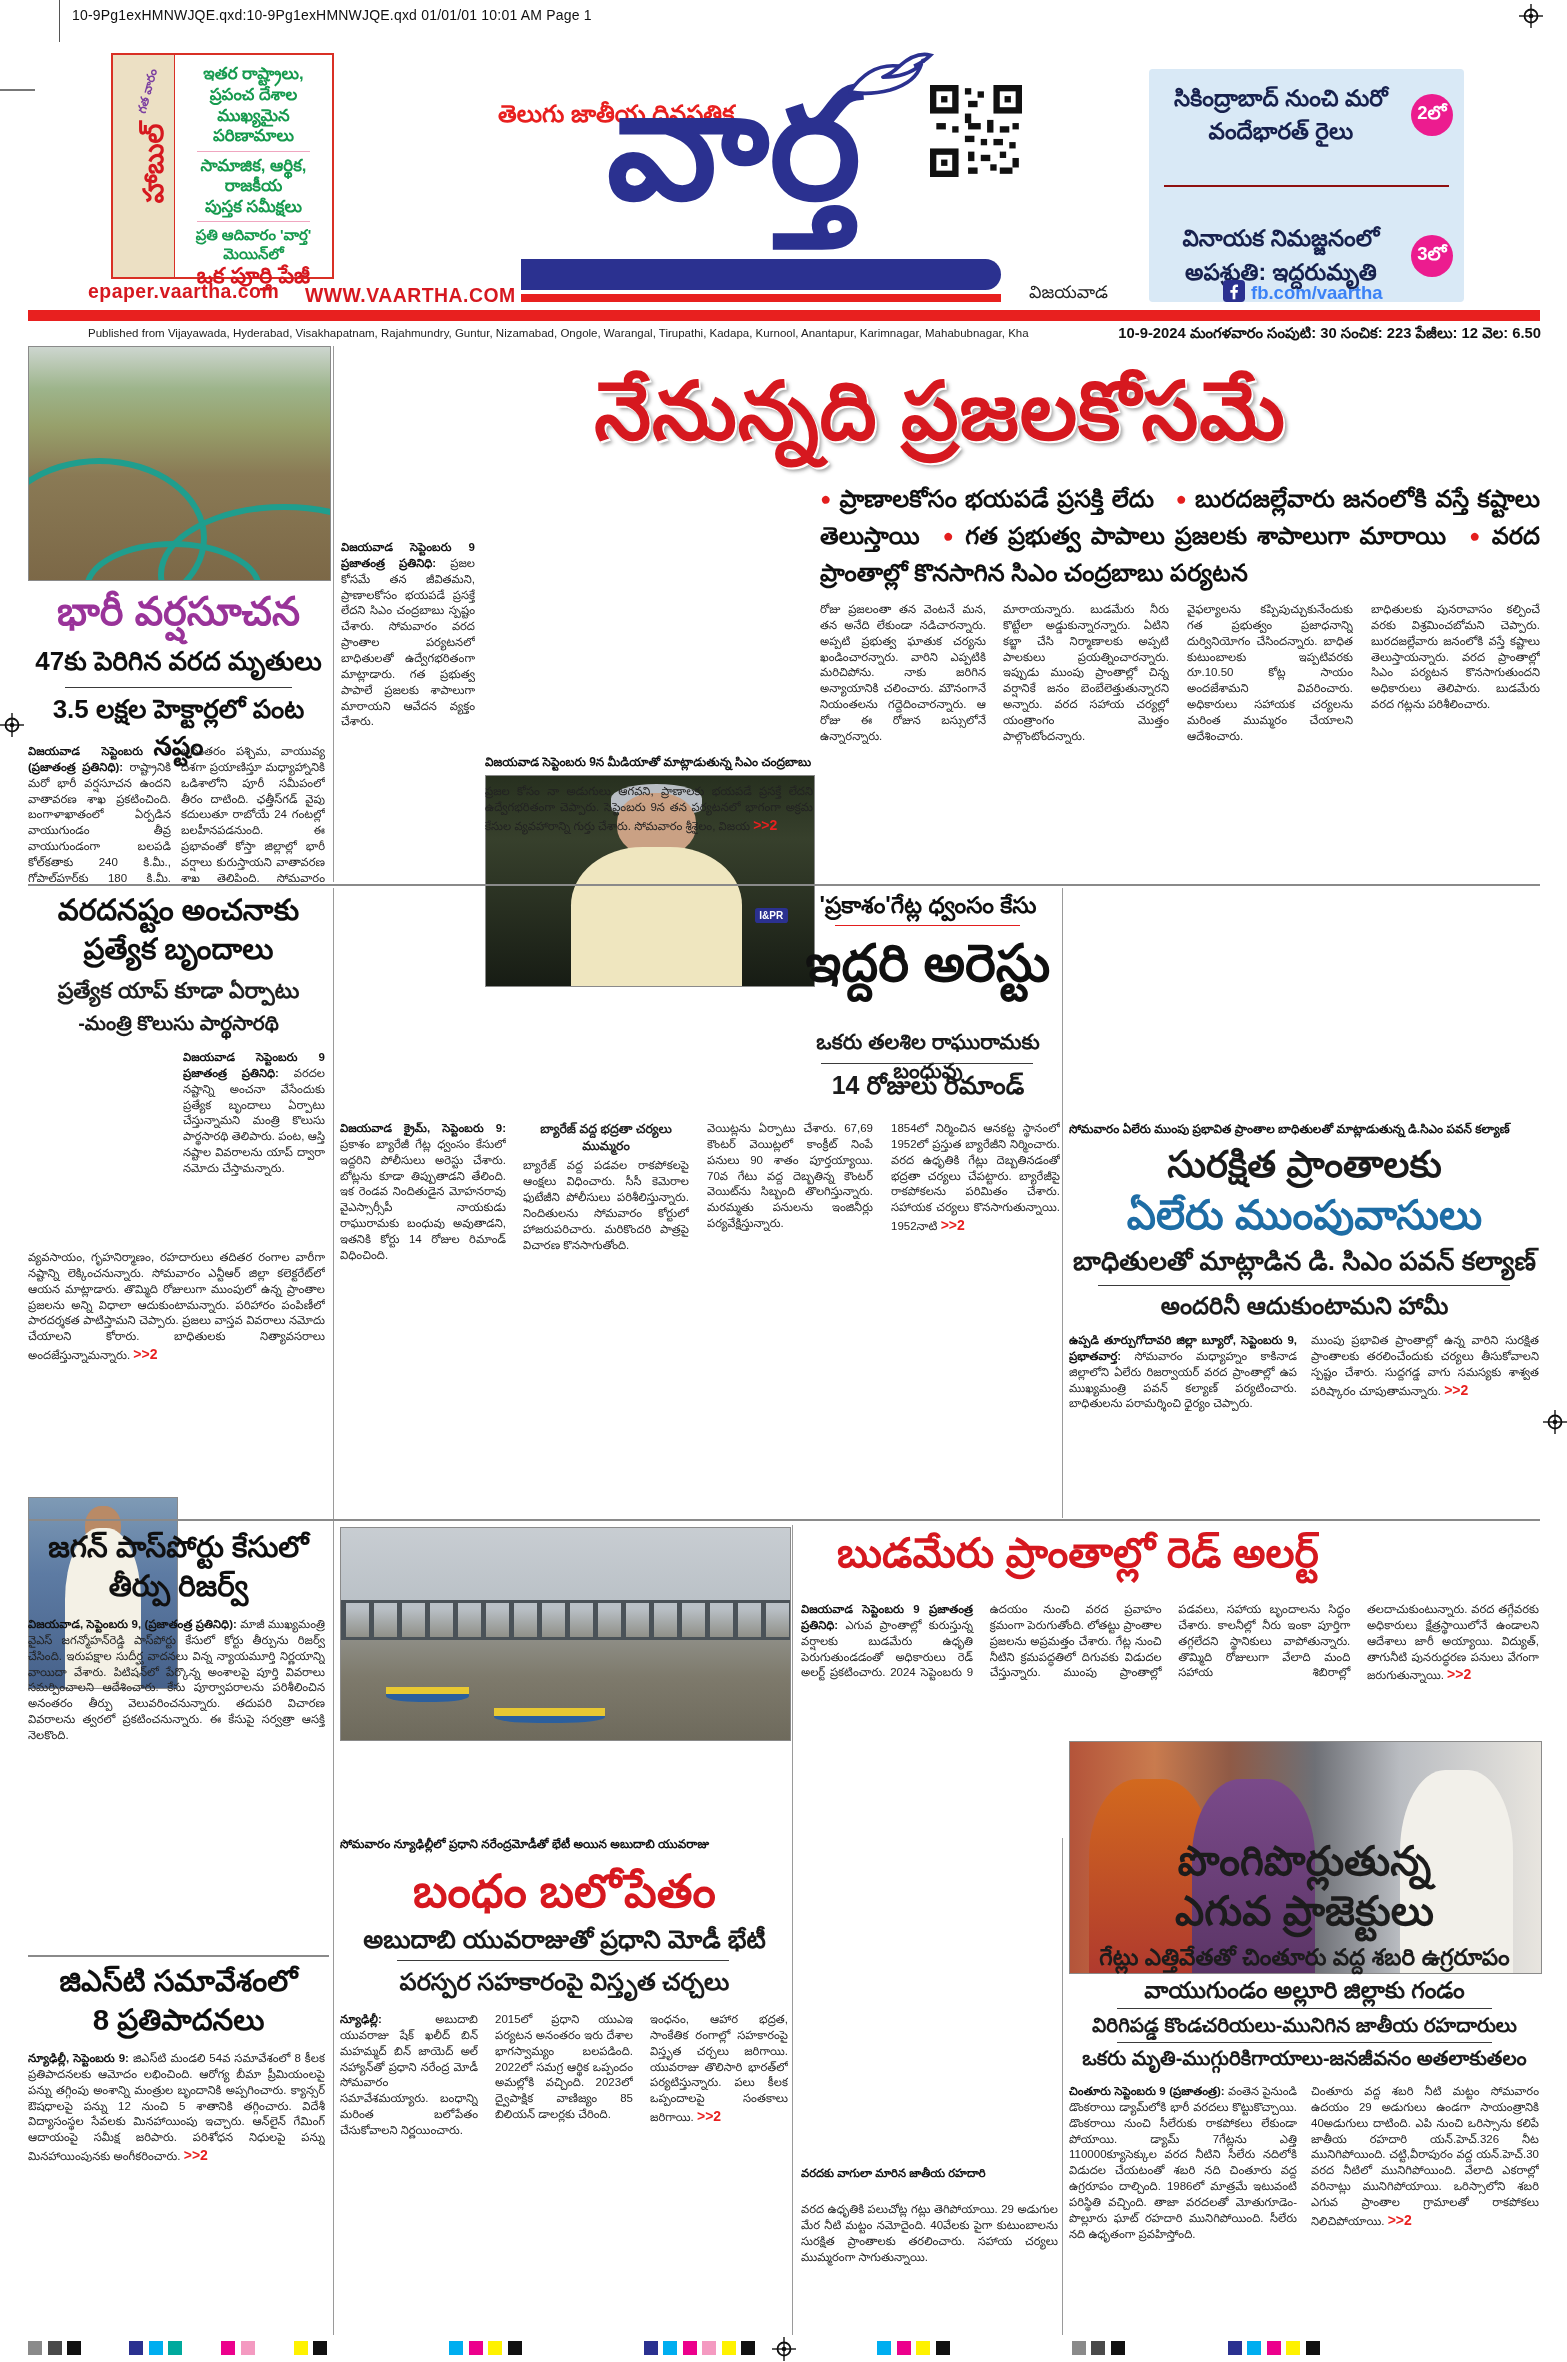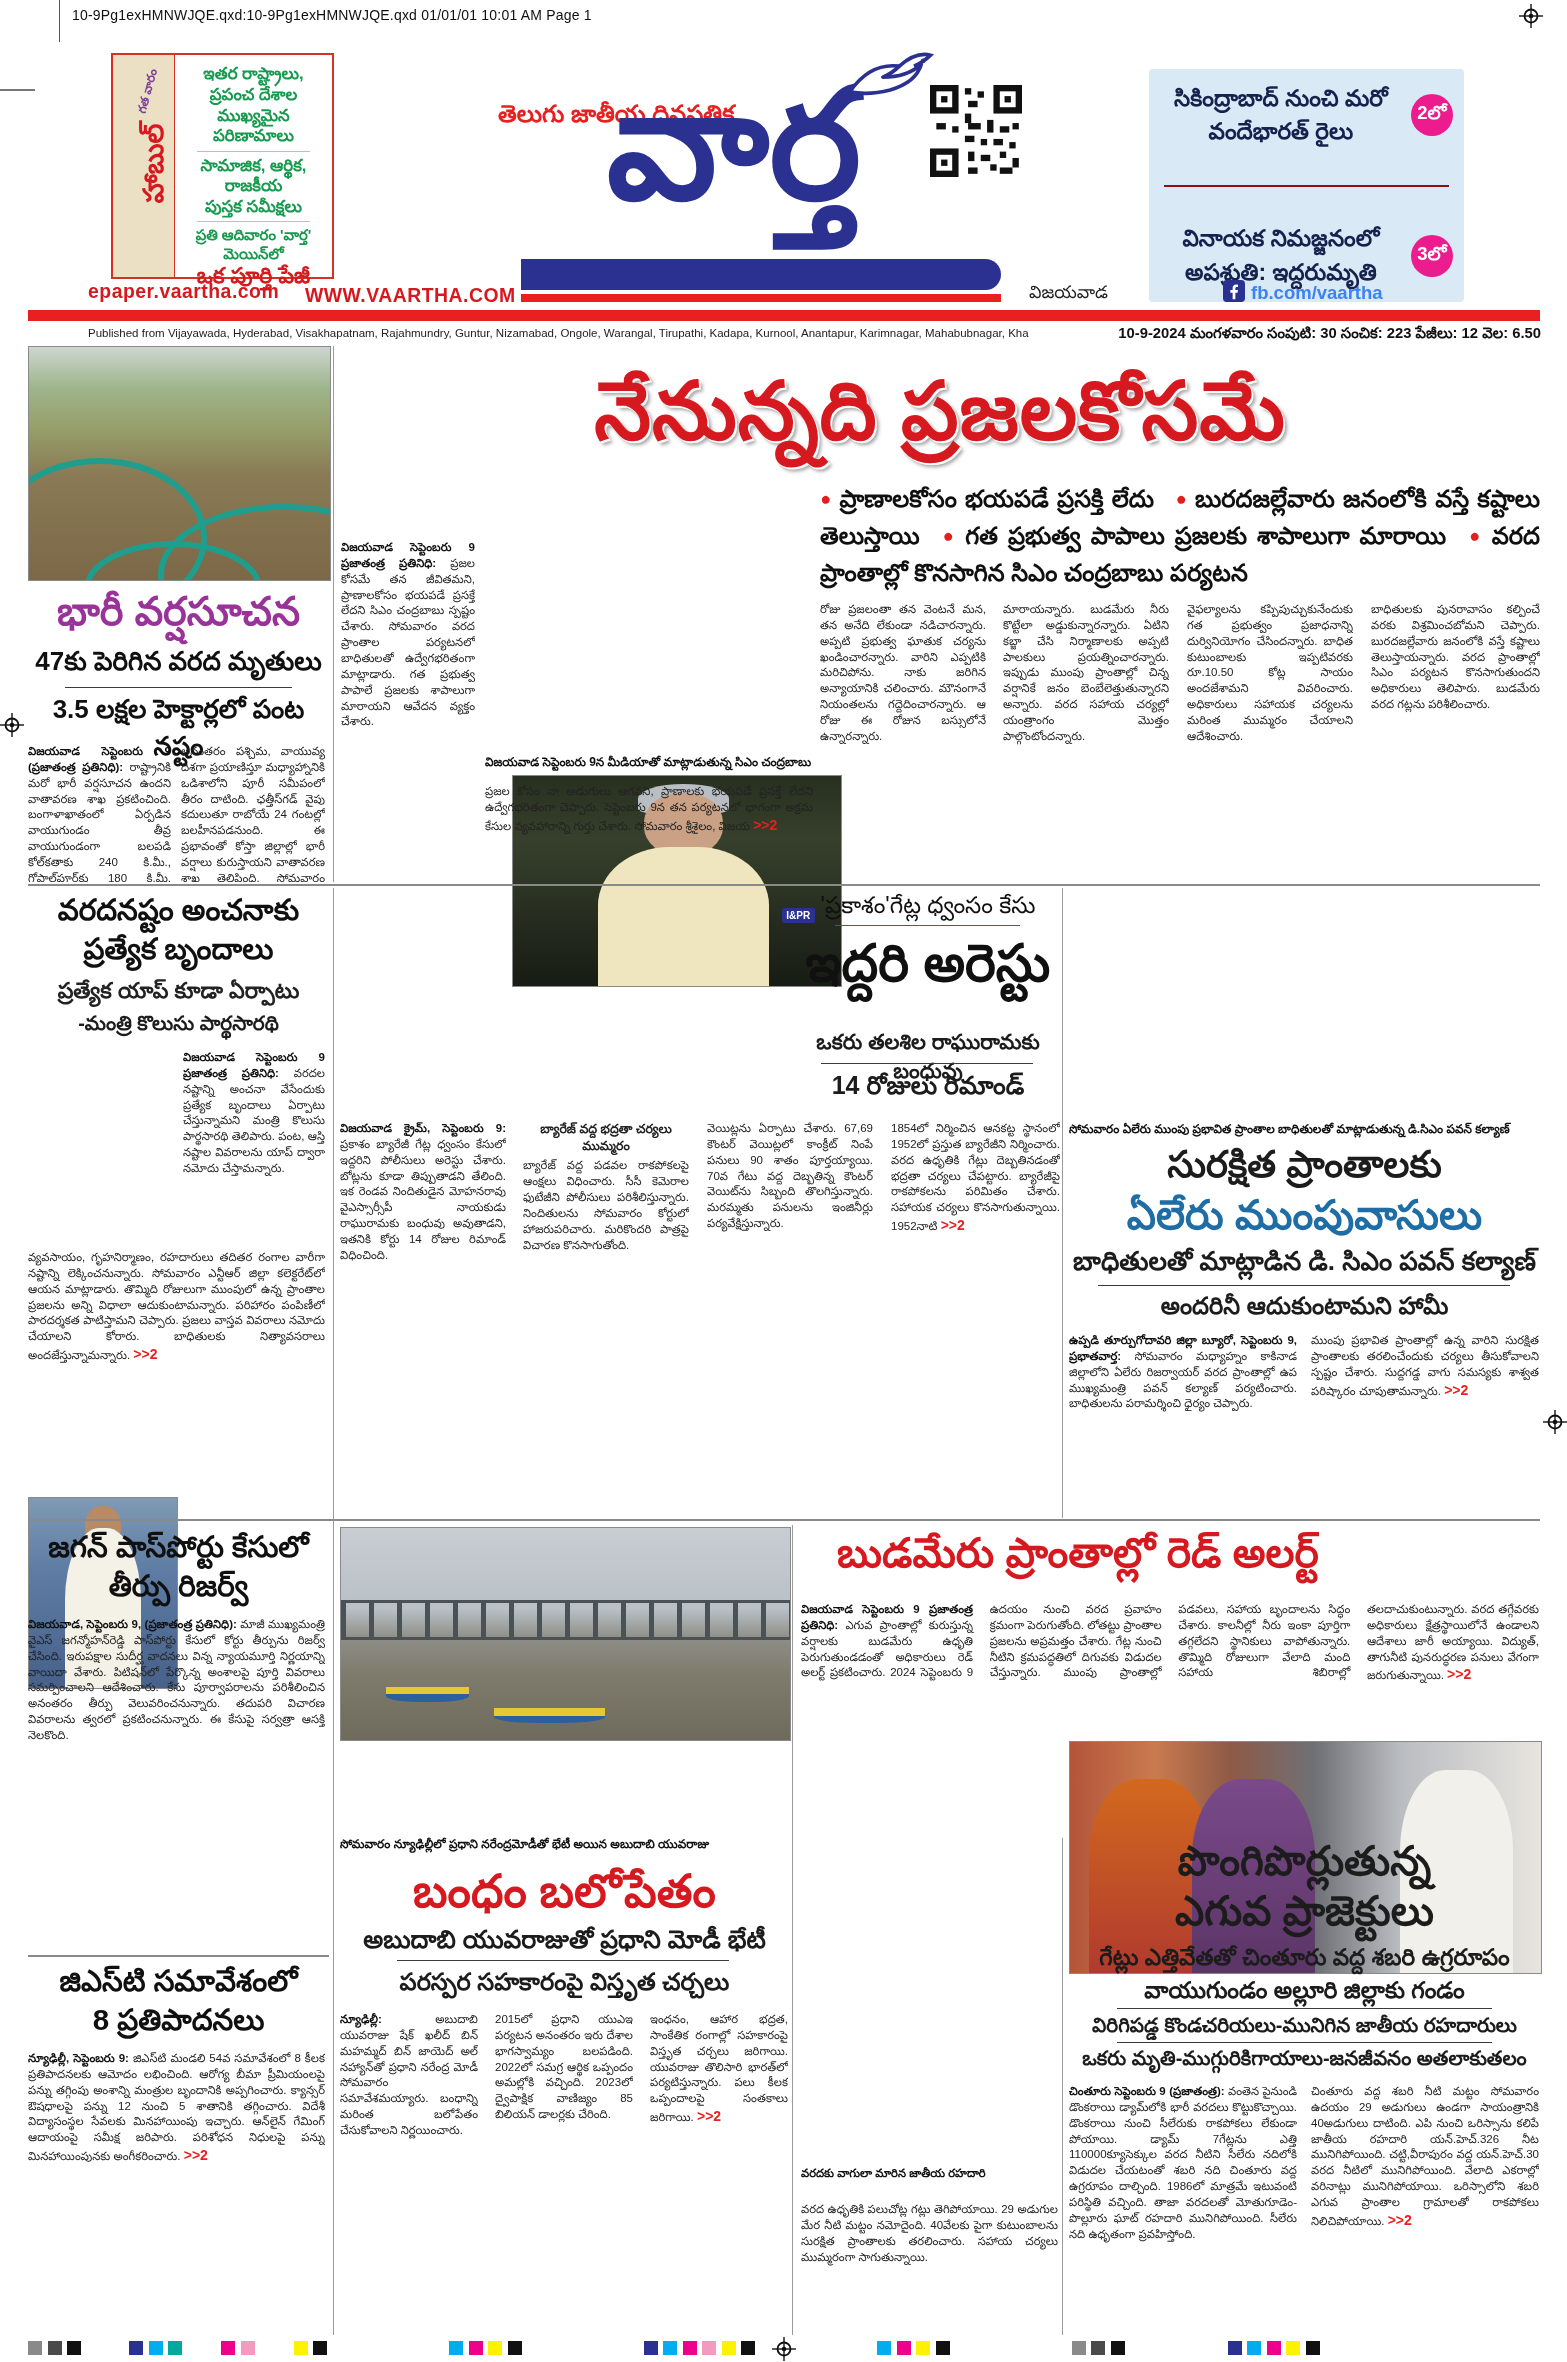--- a/index.html
+++ b/index.html
@@ -43,32 +43,32 @@
   .teaser-div{border-top:2.8px solid #8f1010;margin:5.5px 3.7px;}
   
   .h-main{color:#d6181f;font-weight:bold;font-size:81px;line-height:1.1;letter-spacing:0.9px;
           text-shadow:1.8px 1.8px 0 #ffffff,3.7px 3.7px 3.7px rgba(60,60,60,.45);margin-top:16px;}
   .bullets{font-size:24px;font-weight:bold;color:#101010;line-height:1.55;}
   .bseg::before{content:"● ";color:#e31e1e;font-size:18.5px;vertical-align:1.8px;}
   .bseg{margin-right:13px;}
   .h-purple{color:#993399;font-weight:bold;font-size:40px;}
   .h-sub{font-weight:bold;font-size:26px;color:#101010;}
   .h-black33{font-weight:bold;font-size:29.5px;color:#101010;line-height:1.15;}
-  .h-kicker{font-weight:normal;font-size:23px;color:#101010;}
+  .h-kicker{font-weight:bold;font-size:23px;color:#101010;}
   .h-big{font-weight:bold;font-size:52px;color:#101010;}
   .h-blue{color:#1e6da5;}
   .h-red44{color:#d6181f;font-weight:bold;font-size:41px;}
   .h-red50{color:#d6181f;font-weight:bold;font-size:46px;}
   .crosshead{font-weight:bold;text-align:center;font-size:12.5px;margin-bottom:2.8px;}
   .redhair{border-top:1.8px solid #e31e1e;}
   
   .photo{border:0.9px solid #8a8a8a;overflow:hidden;position:relative;}
   .ph-flood{background:linear-gradient(180deg,#cdd6cf 0%,#9db48b 18%,#97a06b 34%,#8a7a55 55%,#7c6847 100%);}
   .pipe{position:absolute;border:6.5px solid #1f9e8e;border-radius:50%;}
-  .ph-cbn{background:linear-gradient(180deg,#27301f 0%,#37402c 30%,#171c14 100%);margin-left:27px;}
+  .ph-cbn{background:linear-gradient(180deg,#27301f 0%,#37402c 30%,#171c14 100%);}
   .cbn-shirt{position:absolute;left:26%;top:34%;width:52%;height:66%;background:#efe6bf;border-radius:42% 42% 0 0;}
   .cbn-head{position:absolute;left:40%;top:8%;width:24%;height:30%;background:#caa184;border-radius:46%;}
   .cbn-hair{position:absolute;left:38%;top:4%;width:28%;height:14%;background:#b9bec4;border-radius:50% 50% 20% 20%;}
   .mic-chip{position:absolute;right:8%;bottom:30%;background:#2b3190;color:#fff;font-size:10px;font-weight:bold;
             padding:1.8px 4.6px;border-radius:2.8px;}
   .ph-bridge{background:linear-gradient(180deg,#c8cdd2 0%,#b9c0c6 38%,#8e8e86 52%,#7e7a6c 70%,#6e6a5c 100%);}
   .truss{position:absolute;left:0;top:34%;width:100%;height:16%;
          background:repeating-linear-gradient(90deg,#4a5258 0 5.5px,transparent 5.5px 28px);border-top:3.7px solid #4a5258;border-bottom:3.7px solid #4a5258;}
   .boat{position:absolute;width:83px;height:14.8px;border-radius:0 0 40% 40%;background:linear-gradient(180deg,#e8c832 50%,#2b5f9e 50%);}
   .ph-pawan{background:linear-gradient(90deg,#b4543a 0%,#c97b4e 18%,#8f5a46 34%,#6e7076 52%,#b9bcc1 70%,#e8e5df 100%);}

